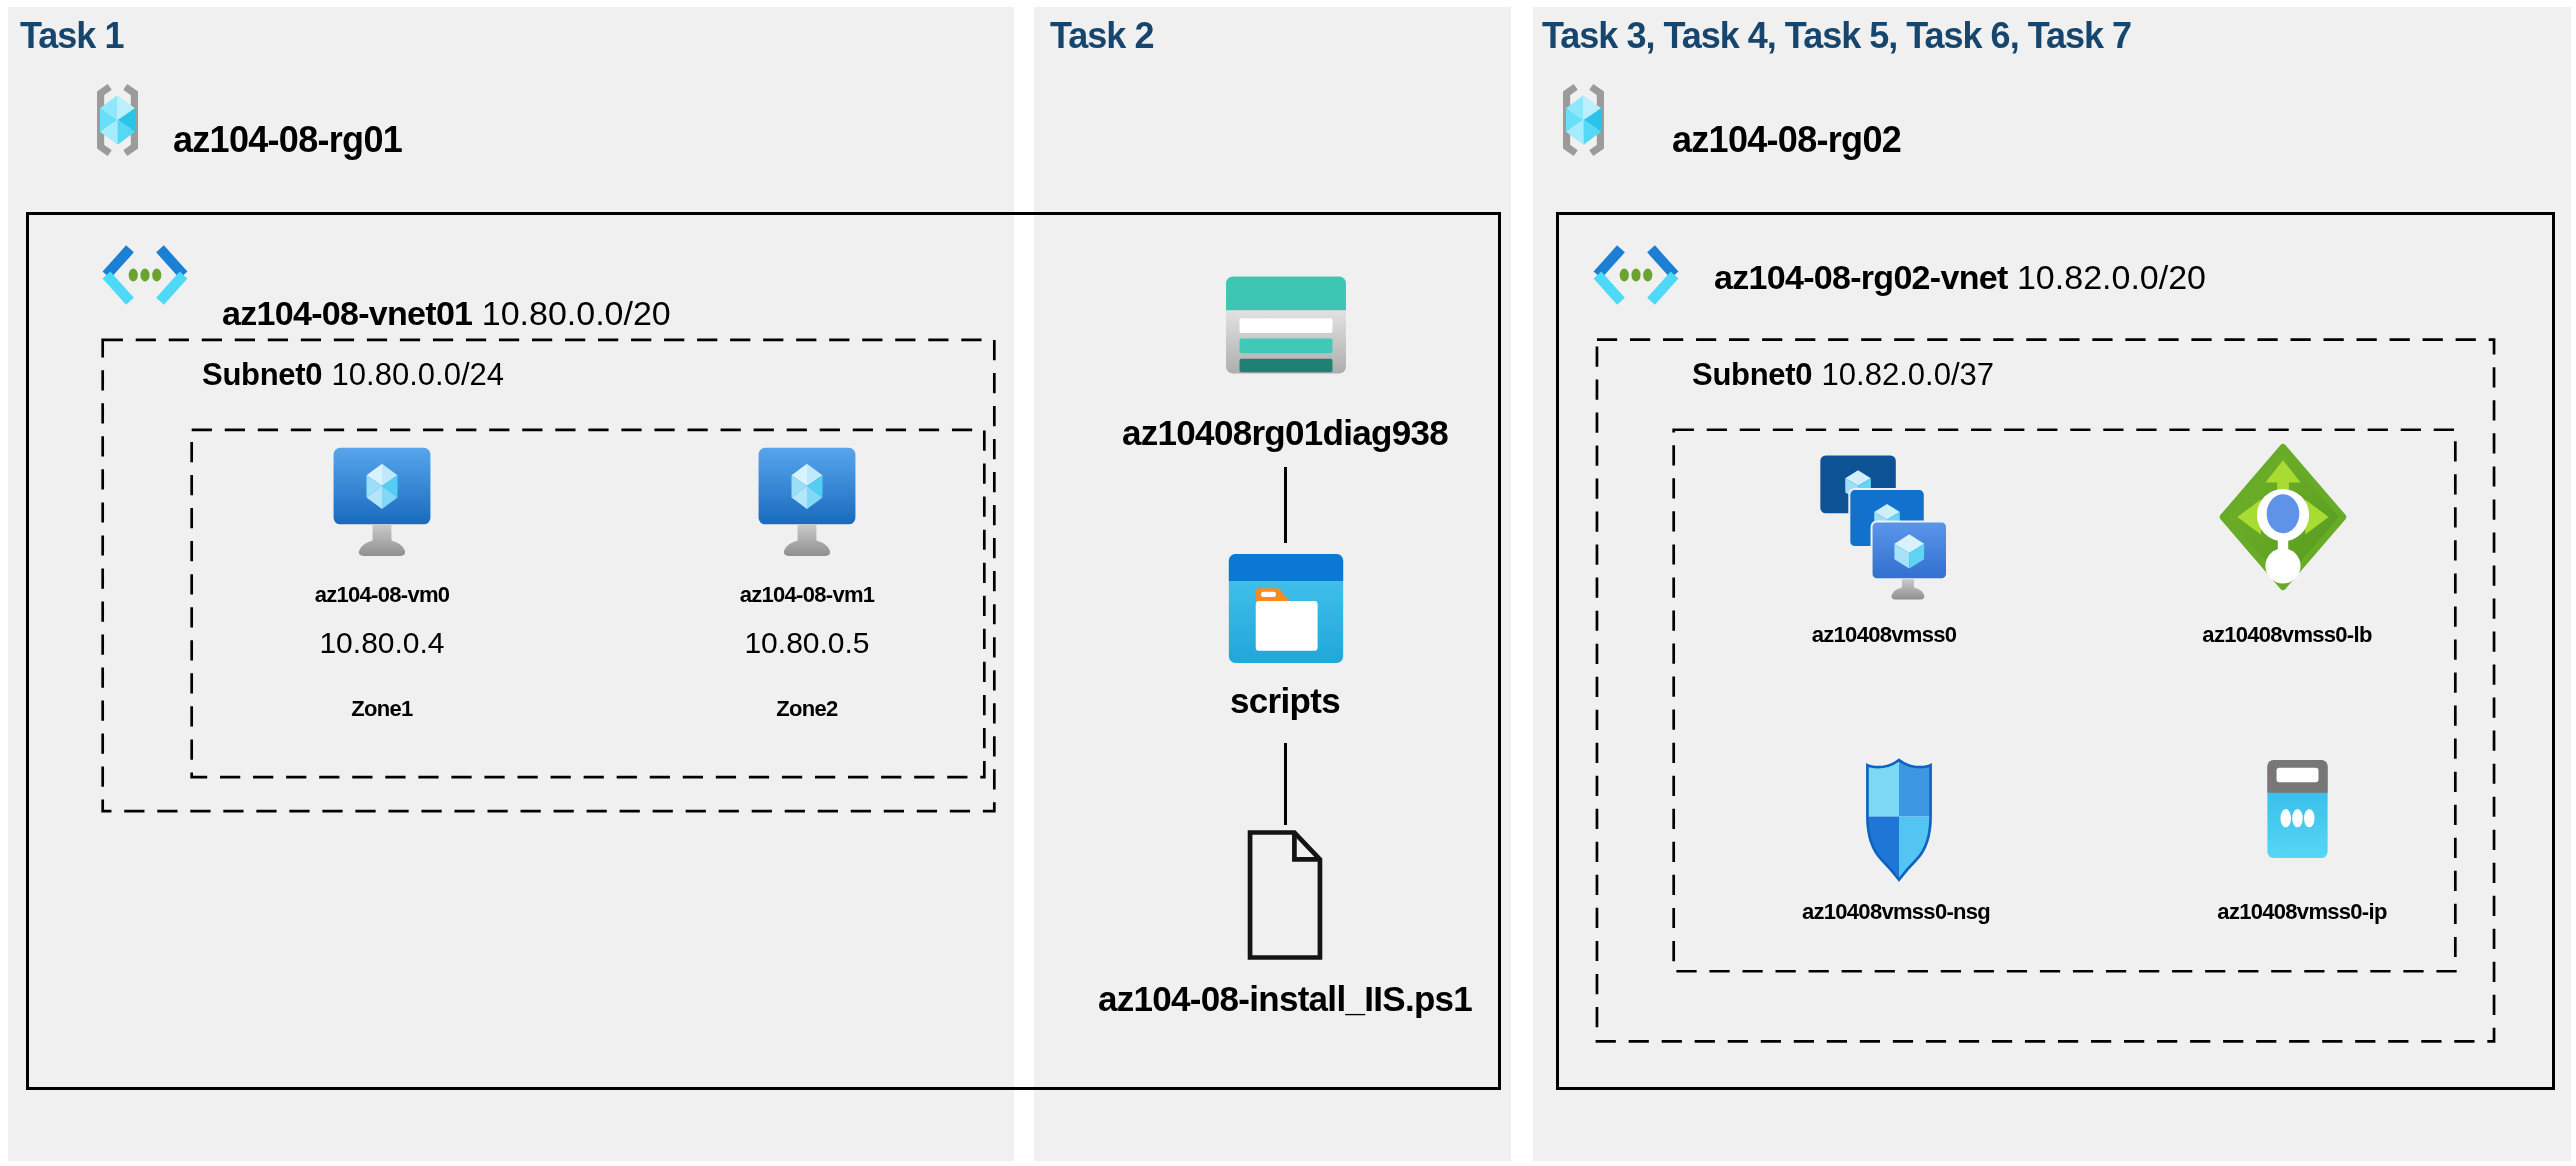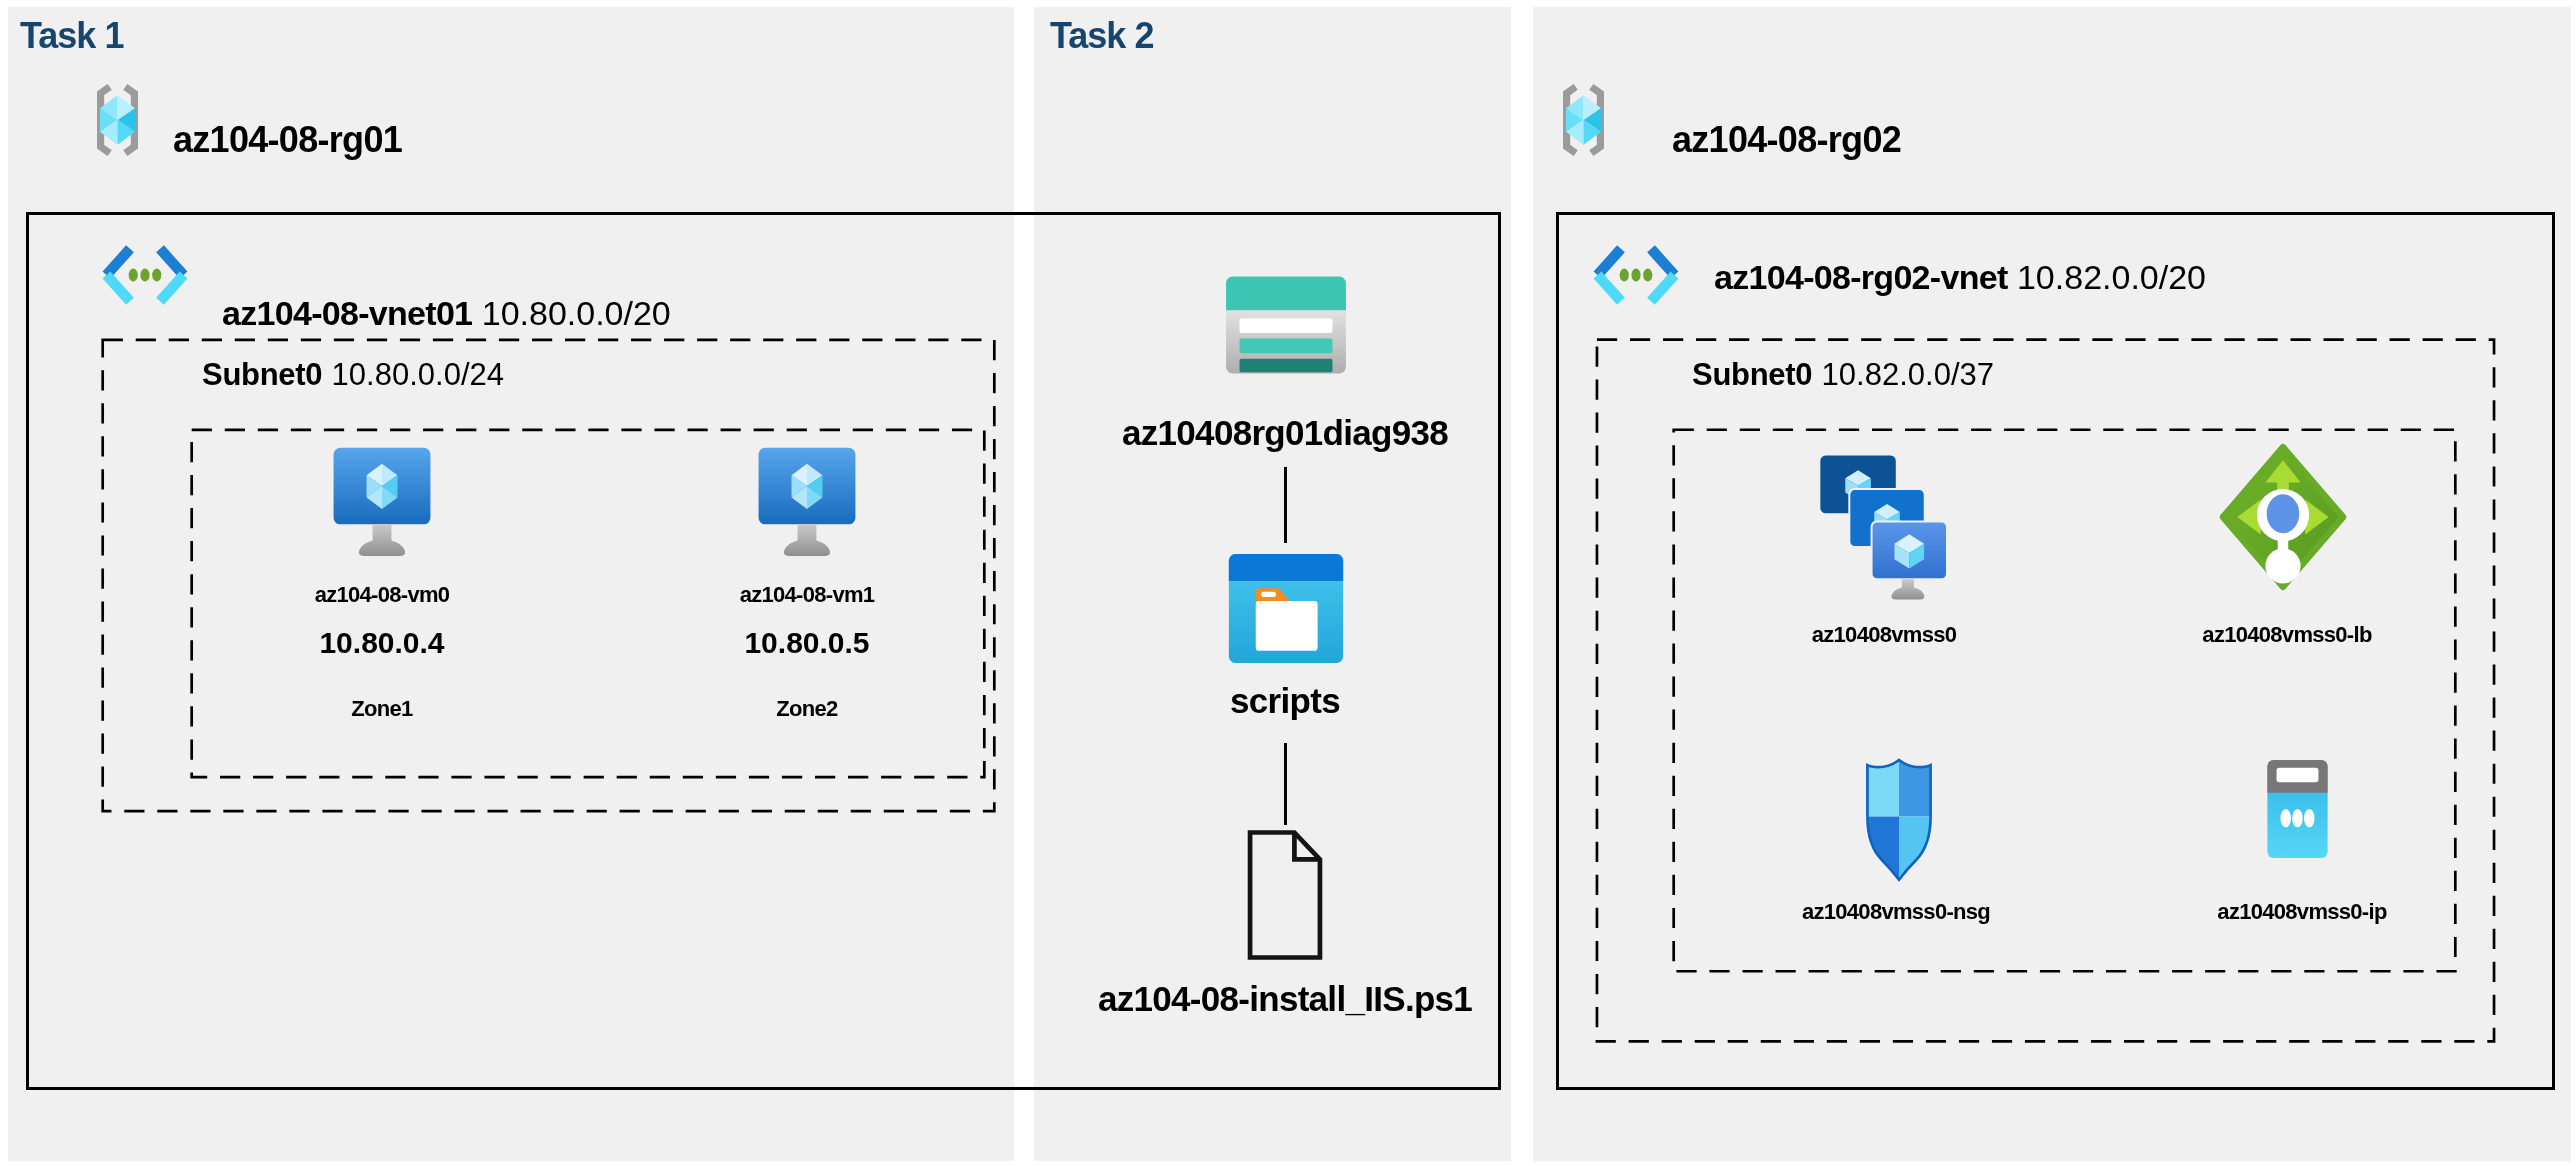--- a/index.html
+++ b/index.html
@@ -10,21 +10,21 @@
   .p1{left:8px;width:1006px;}
   .p2{left:1034px;width:477px;}
   .p3{left:1533px;width:1038px;}
   .abs{position:absolute;white-space:nowrap;}
   .t-title{font-size:36px;font-weight:700;color:#16466e;letter-spacing:-1px;}
   .t-rg{font-size:36px;font-weight:700;letter-spacing:-0.7px;}
   .t-vnet{font-size:34px;font-weight:700;letter-spacing:-0.7px;}
   .t-sub{font-size:31px;font-weight:700;letter-spacing:-0.3px;}
   .t-res{font-size:22px;font-weight:700;letter-spacing:-0.7px;}
   .t-chain{font-size:35px;font-weight:700;letter-spacing:-0.7px;}
-  .t-ip{font-size:30px;font-weight:700;}
+  .t-ip{font-size:30px;font-weight:400;}
   .cidr{font-weight:400;margin-left:9.4px;letter-spacing:0;}
   .ctr{transform:translateX(-50%);}
   .solid-rect{position:absolute;border:3.4px solid #000;box-sizing:border-box;background:transparent;}
   .rect12{left:26px;top:212px;width:1475px;height:878px;}
   .rect3{left:1556px;top:212px;width:999px;height:878px;}
   .dashed-box{position:absolute;}
   .vline{position:absolute;width:3.4px;background:#000;}
   svg{display:block;}
   
   .title-1{left:20px;top:15px;} .title-2{left:1050px;top:15px;} .title-3{left:1542px;top:15px;}
@@ -85,20 +85,21 @@
 </svg>
 
 <div class="canvas">
 
   <div class="panel p1"></div>
   <div class="panel p2"></div>
   <div class="panel p3"></div>
 
   <div class="abs t-title title-1">Task 1</div>
   <div class="abs t-title title-2">Task 2</div>
+  <div class="abs t-title title-3">Task 3, Task 4, Task 5, Task 6, Task 7</div>
 
   <div class="abs rg1-icon">
     <svg width="65" height="78" viewBox="0 0 100 120">
       <path d="M38 9 L24 19 L24 101 L38 111" stroke="#9b9b9b" stroke-width="11" fill="none"></path>
       <path d="M62 9 L76 19 L76 101 L62 111" stroke="#9b9b9b" stroke-width="11" fill="none"></path>
       <polygon points="50,22 23,42 50,60" fill="#8fe7fb"></polygon>
       <polygon points="50,22 77,42 50,60" fill="#baf0fd"></polygon>
       <polygon points="23,42 50,60 23,78" fill="#67dff8"></polygon>
       <polygon points="77,42 50,60 77,78" fill="#2cc3ea"></polygon>
       <polygon points="23,78 50,60 50,98" fill="#a5ecfc"></polygon>

